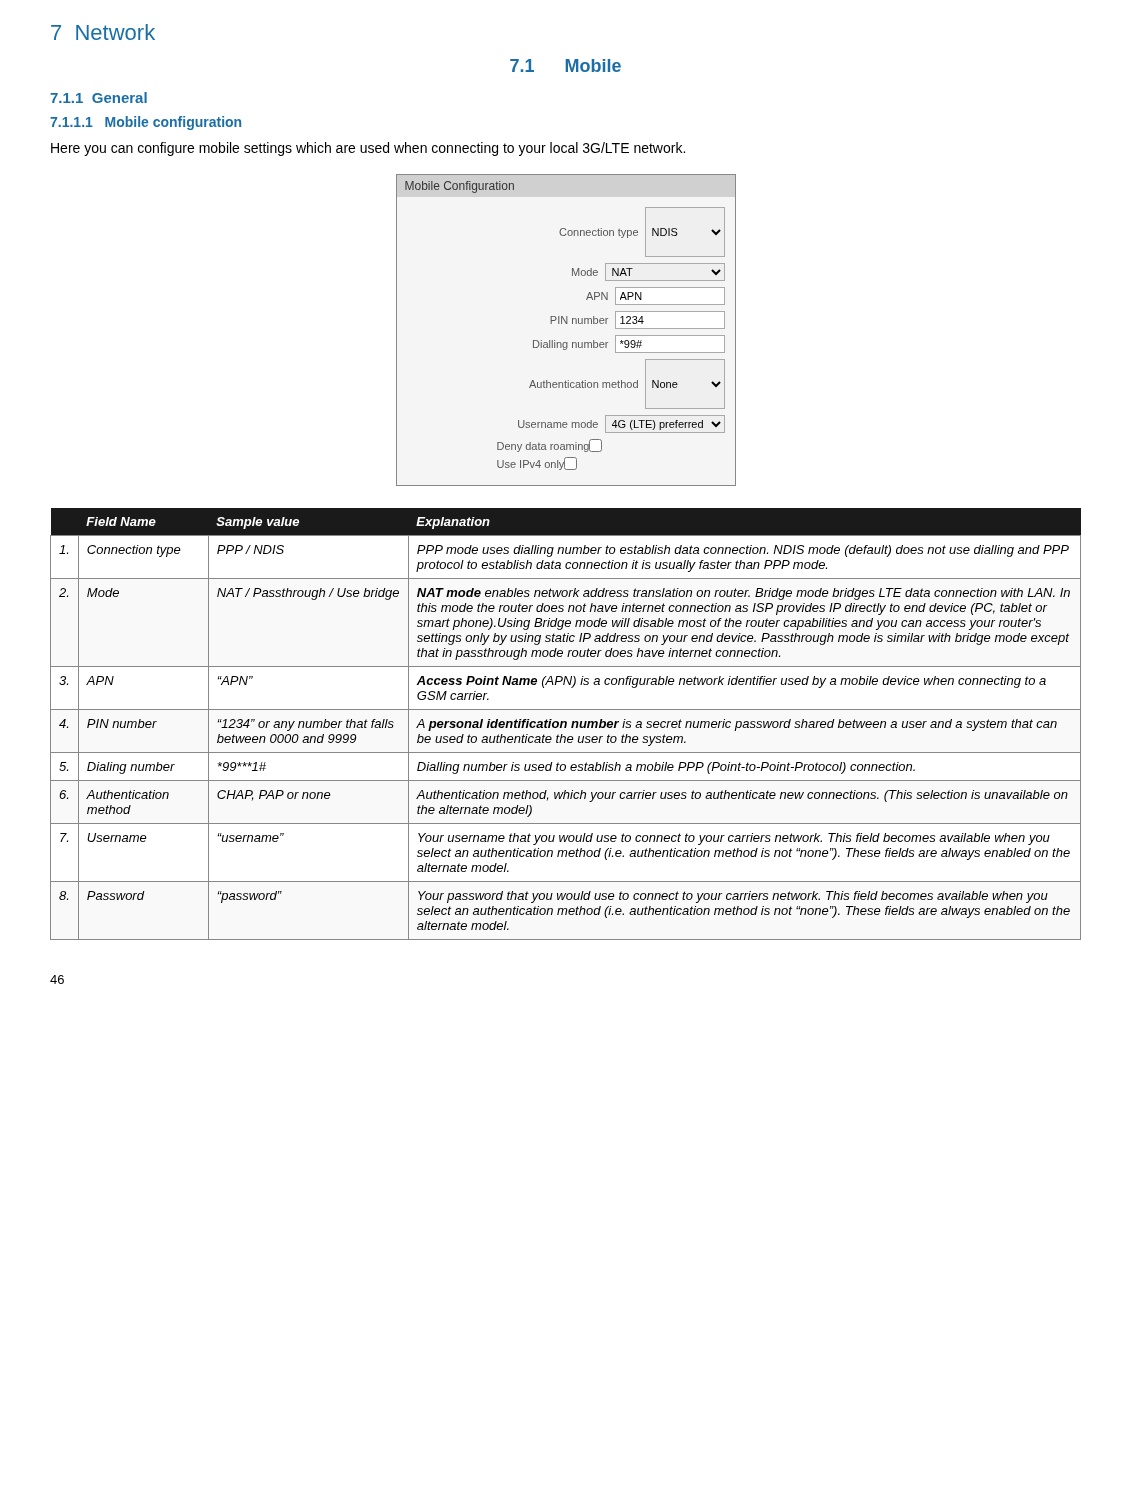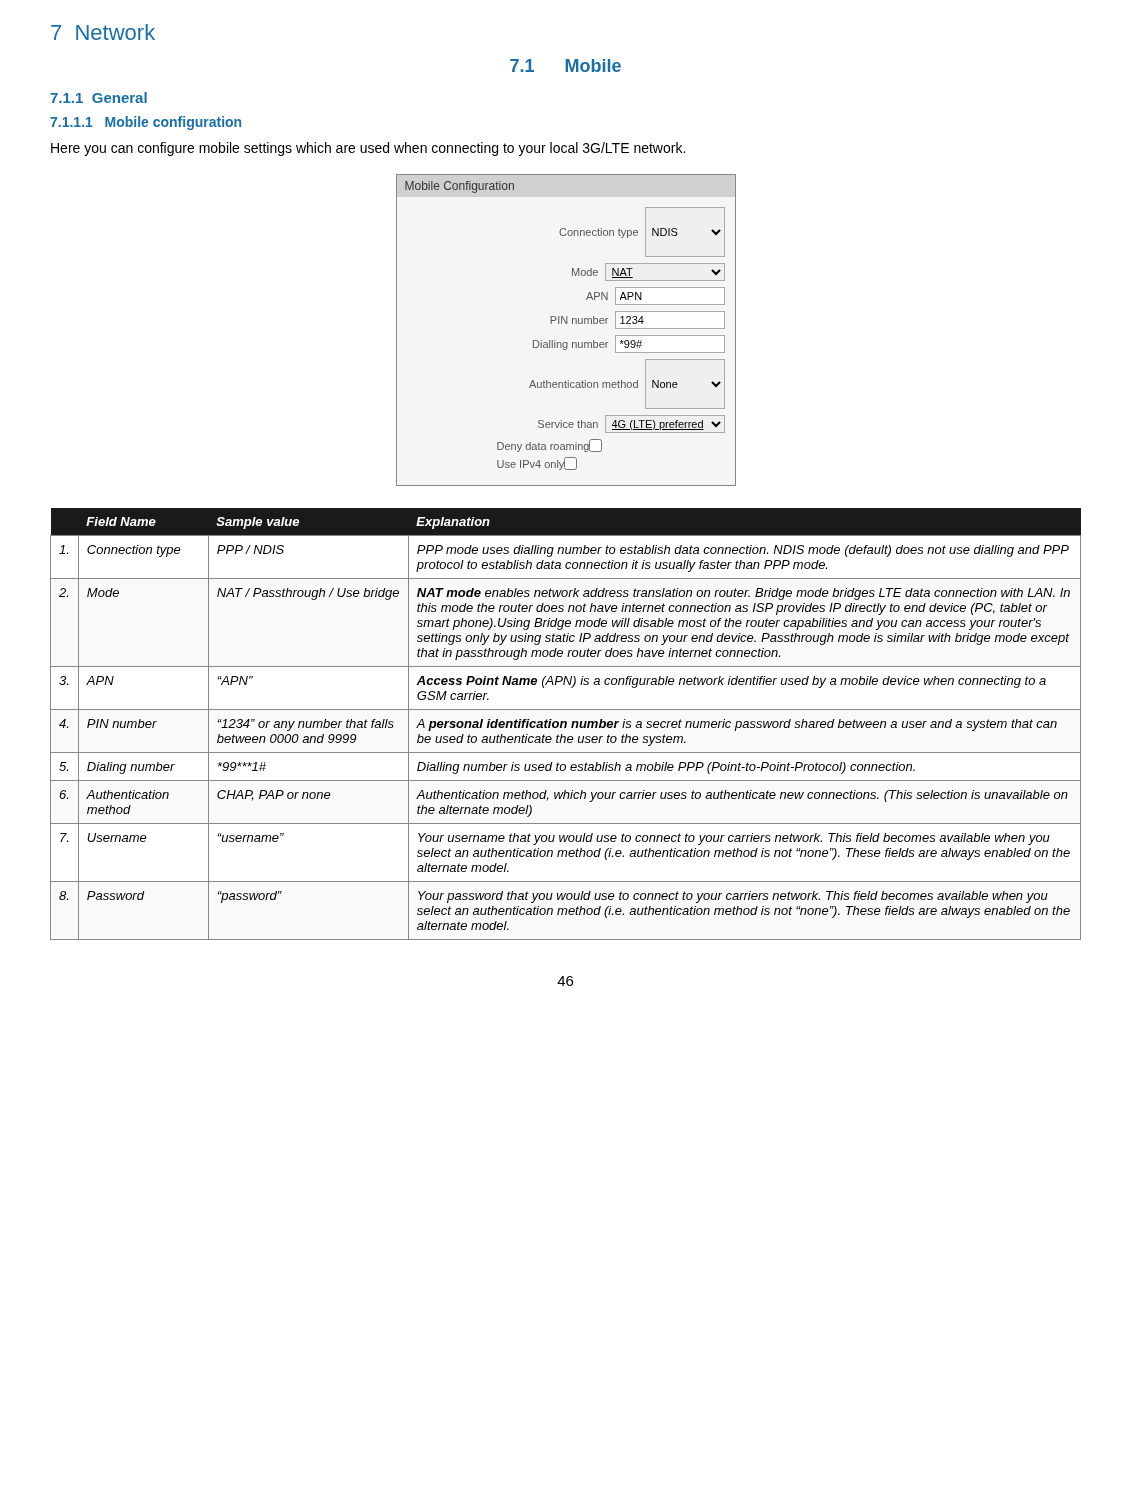--- a/index.html
+++ b/index.html
@@ -121,21 +121,20 @@
       padding: 17px 2px;
       font-size: 11px;
       width: 80px;
     }
 
     .config-select-wide {
       border: 1px solid #aaa;
       padding: 1px 2px;
       font-size: 11px;
       width: 120px;
-      text-decoration: underline;
     }
 
     .config-checkbox-row {
       display: flex;
       align-items: center;
       margin-bottom: 5px;
       padding-left: 90px;
     }
 
     .config-checkbox-label {
@@ -182,23 +181,23 @@
 
     .field-name-col {
       width: 130px;
     }
 
     .sample-col {
       width: 200px;
     }
 
     .page-number {
-      text-align: center;
+      text-align: left;
       margin-top: 20px;
-      font-size: 15px;
+      font-size: 13px;
     }
   </style>
 </head>
 <body>
 
 <h1 class="chapter">
   <span>7</span>&nbsp;&nbsp;<span>Network</span>
 </h1>
 
 <h2 class="section">
@@ -255,21 +254,21 @@
       <div class="config-row">
         <span class="config-label">Authentication method</span>
         <select class="config-select">
           <option>None</option>
           <option>CHAP</option>
           <option>PAP</option>
         </select>
       </div>
 
       <div class="config-row">
-        <span class="config-label">Service than</span>
+        <span class="config-label">Username mode</span>
         <select class="config-select-wide">
           <option>4G (LTE) preferred</option>
           <option>3G only</option>
           <option>Auto</option>
         </select>
       </div>
 
       <div class="config-checkbox-row">
         <span class="config-checkbox-label">Deny data roaming</span>
         <input type="checkbox" style="">

